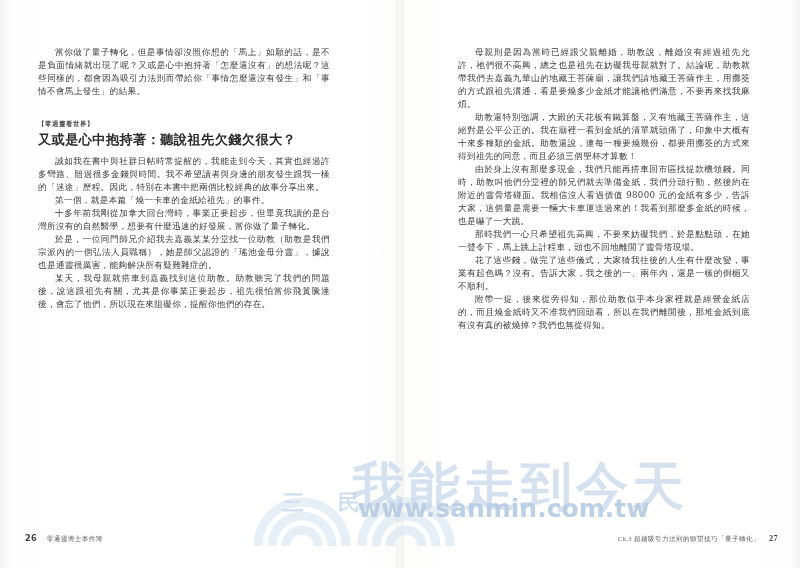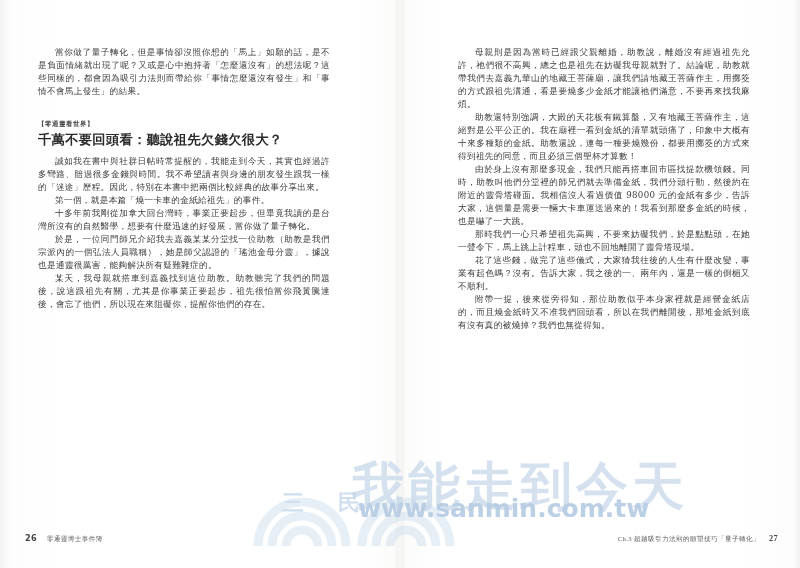--- a/index.html
+++ b/index.html
@@ -98,21 +98,21 @@
   <div id="paper-left"></div>
   <div id="paper-right"></div>
   <div id="gutter"></div>
 
   <div class="col" id="col-left">
 
     <p class="para indent blur">當你做了量子轉化，但是事情卻沒照你想的「馬上」如願的話，是不是負面情緒就出現了呢？又或是心中抱持著「怎麼還沒有」的想法呢？這些同樣的，都會因為吸引力法則而帶給你「事情怎麼還沒有發生」和「事情不會馬上發生」的結果。</p>
 
     <div class="sec-wrap">
       <div class="sec-tag blur">【零通靈看世界】</div>
-      <div class="sec-title blur">千萬不要回頭看：聽說祖先欠錢欠很大？</div>
+      <div class="sec-title blur">又或是心中抱持著：聽說祖先欠錢欠很大？</div>
     </div>
 
     <p class="para indent blur">誠如我在書中與社群日帖時常提醒的，我能走到今天，其實也經過許多彎路、賠過很多金錢與時間。我不希望讀者與身邊的朋友發生跟我一樣的「迷途」歷程。因此，特別在本書中把兩個比較經典的故事分享出來。</p>
     <p class="para indent blur">第一個，就是本篇「燒一卡車的金紙給祖先」的事件。</p>
     <p class="para indent blur">十多年前我剛從加拿大回台灣時，事業正要起步，但畢竟我讀的是台灣所沒有的自然醫學，想要有什麼迅速的好發展，當你做了量子轉化。</p>
     <p class="para indent blur">於是，一位同門師兄介紹我去嘉義某某分堂找一位助教（助教是我們宗派內的一個弘法人員職稱），她是師父認證的「瑤池金母分靈」，據說也是通靈很厲害，能夠解決所有疑難雜症的。</p>
     <p class="para indent blur">某天，我母親就搭車到嘉義找到這位助教。助教聽完了我們的問題後，說這跟祖先有關，尤其是你事業正要起步，祖先很怕當你飛黃騰達後，會忘了他們，所以現在來阻礙你，提醒你他們的存在。</p>
   </div>
 
   <div class="folio" id="folio-left">

